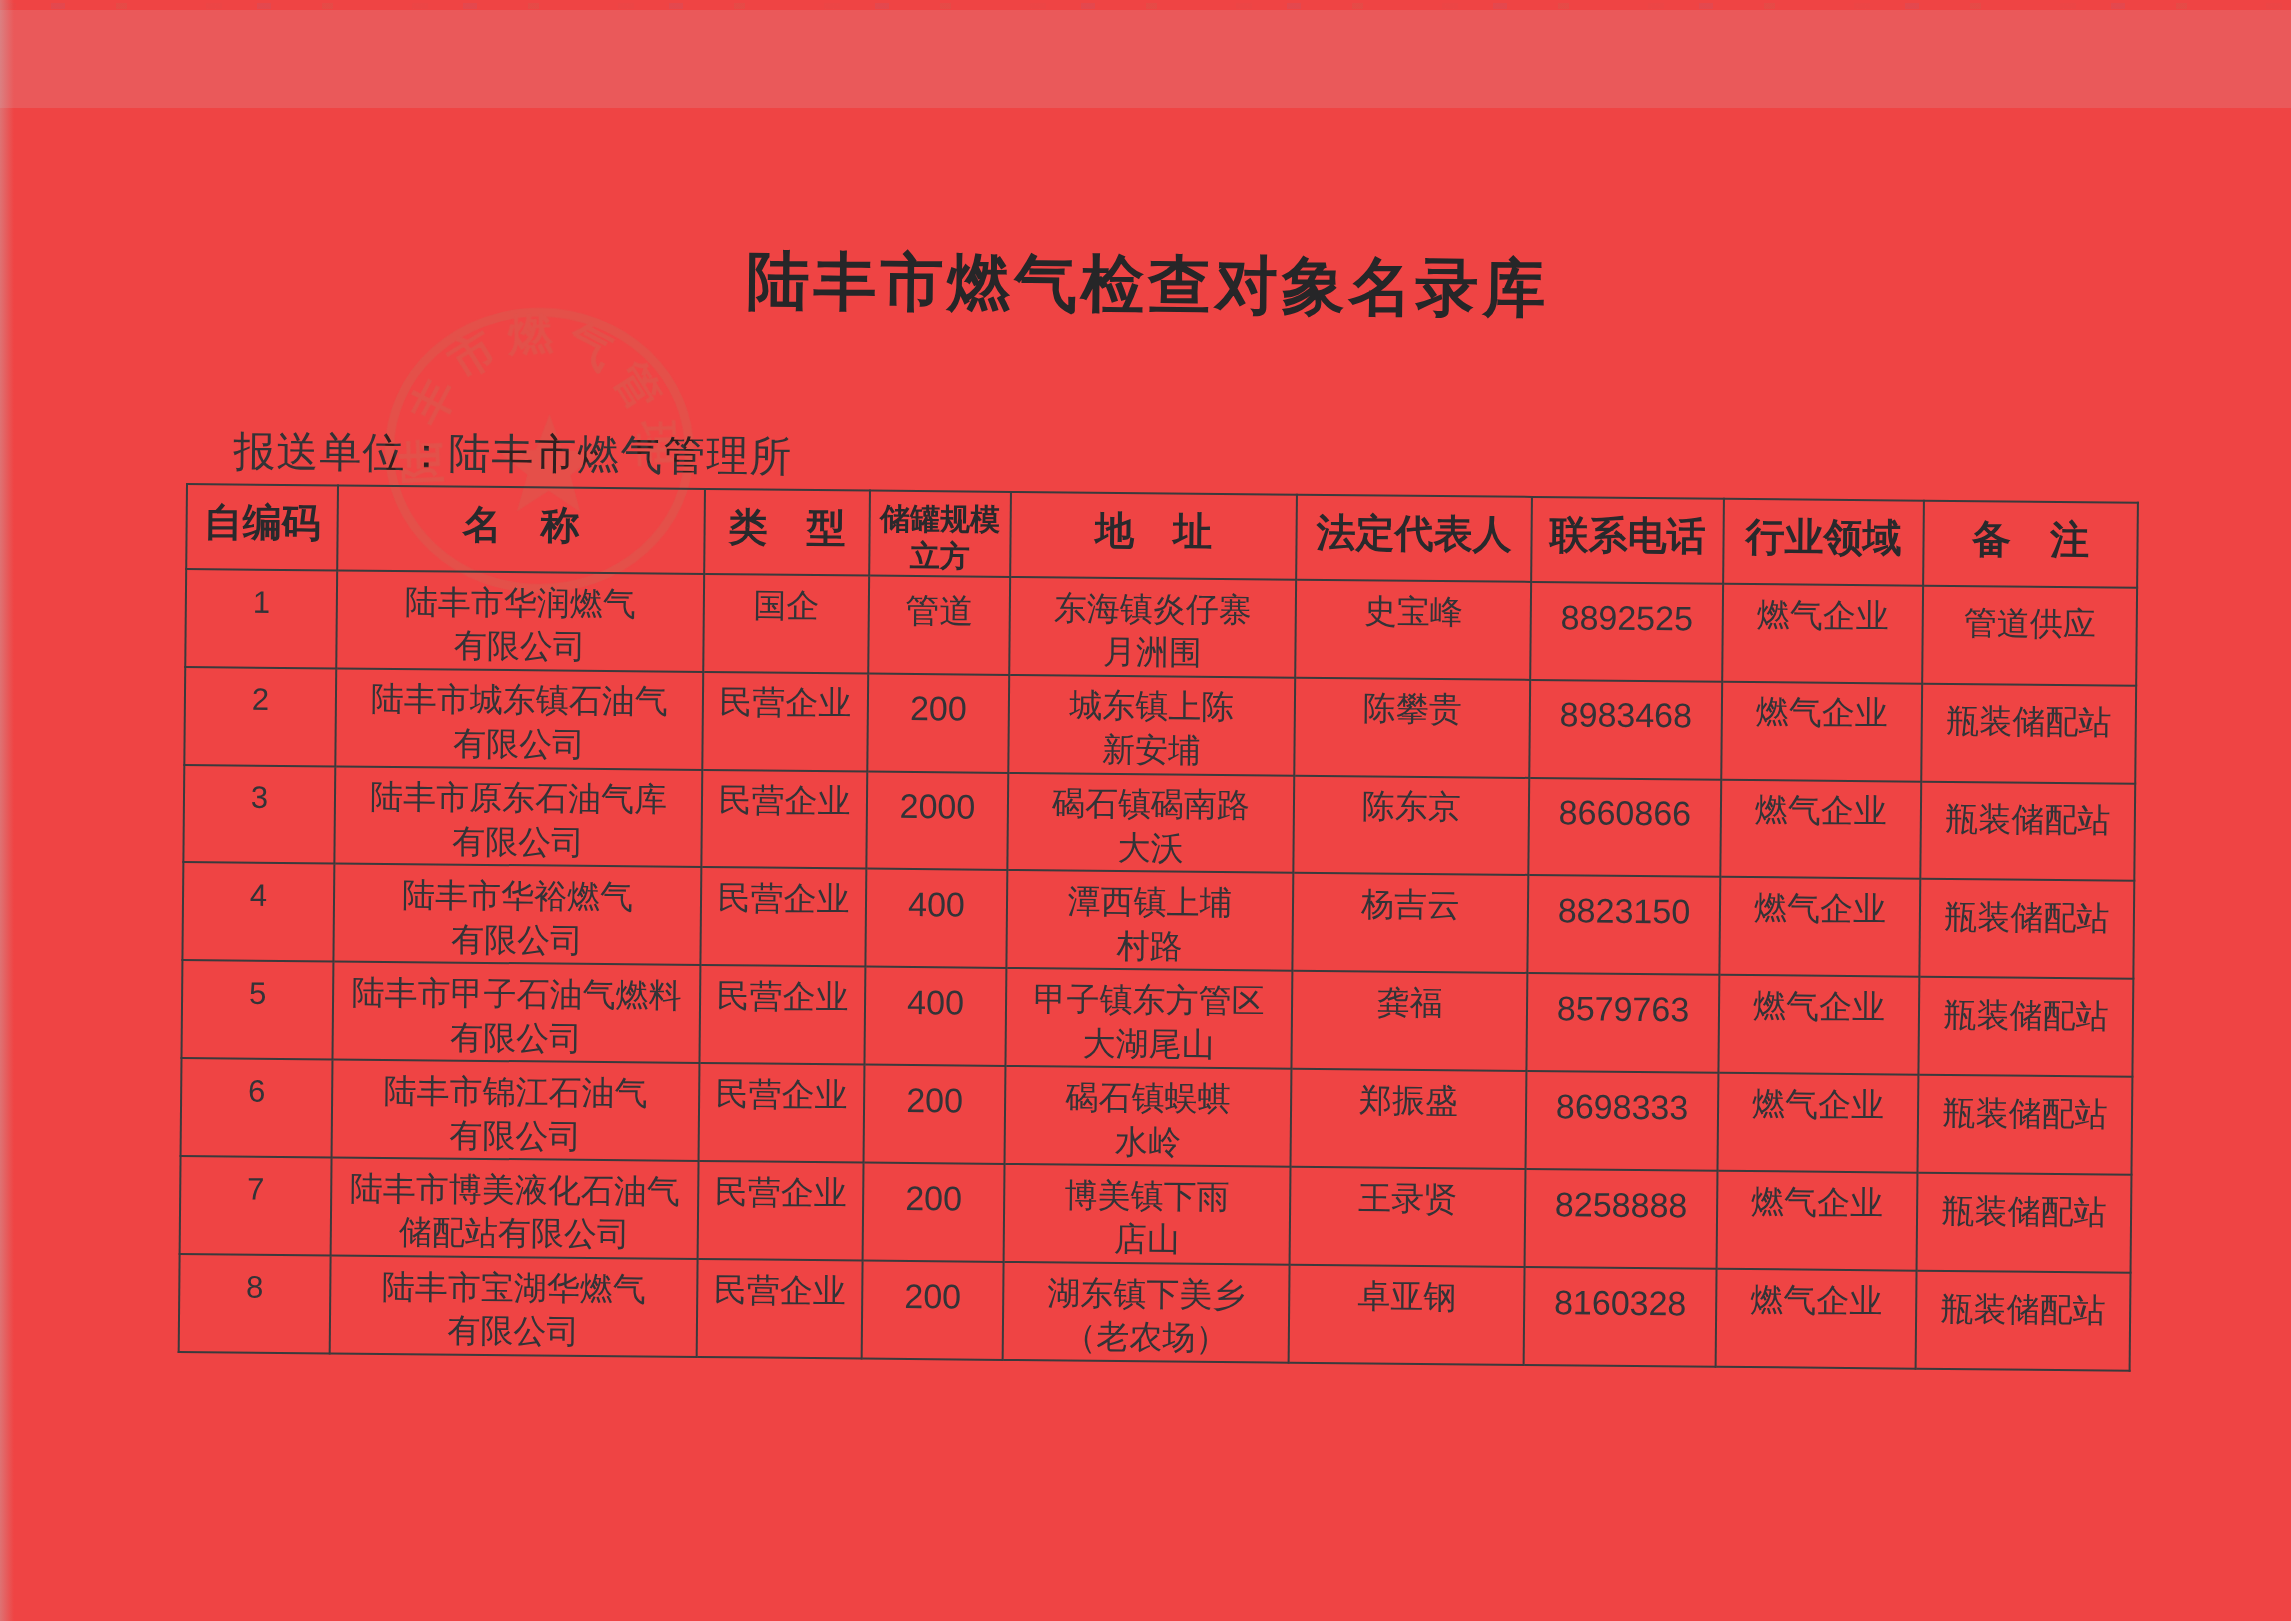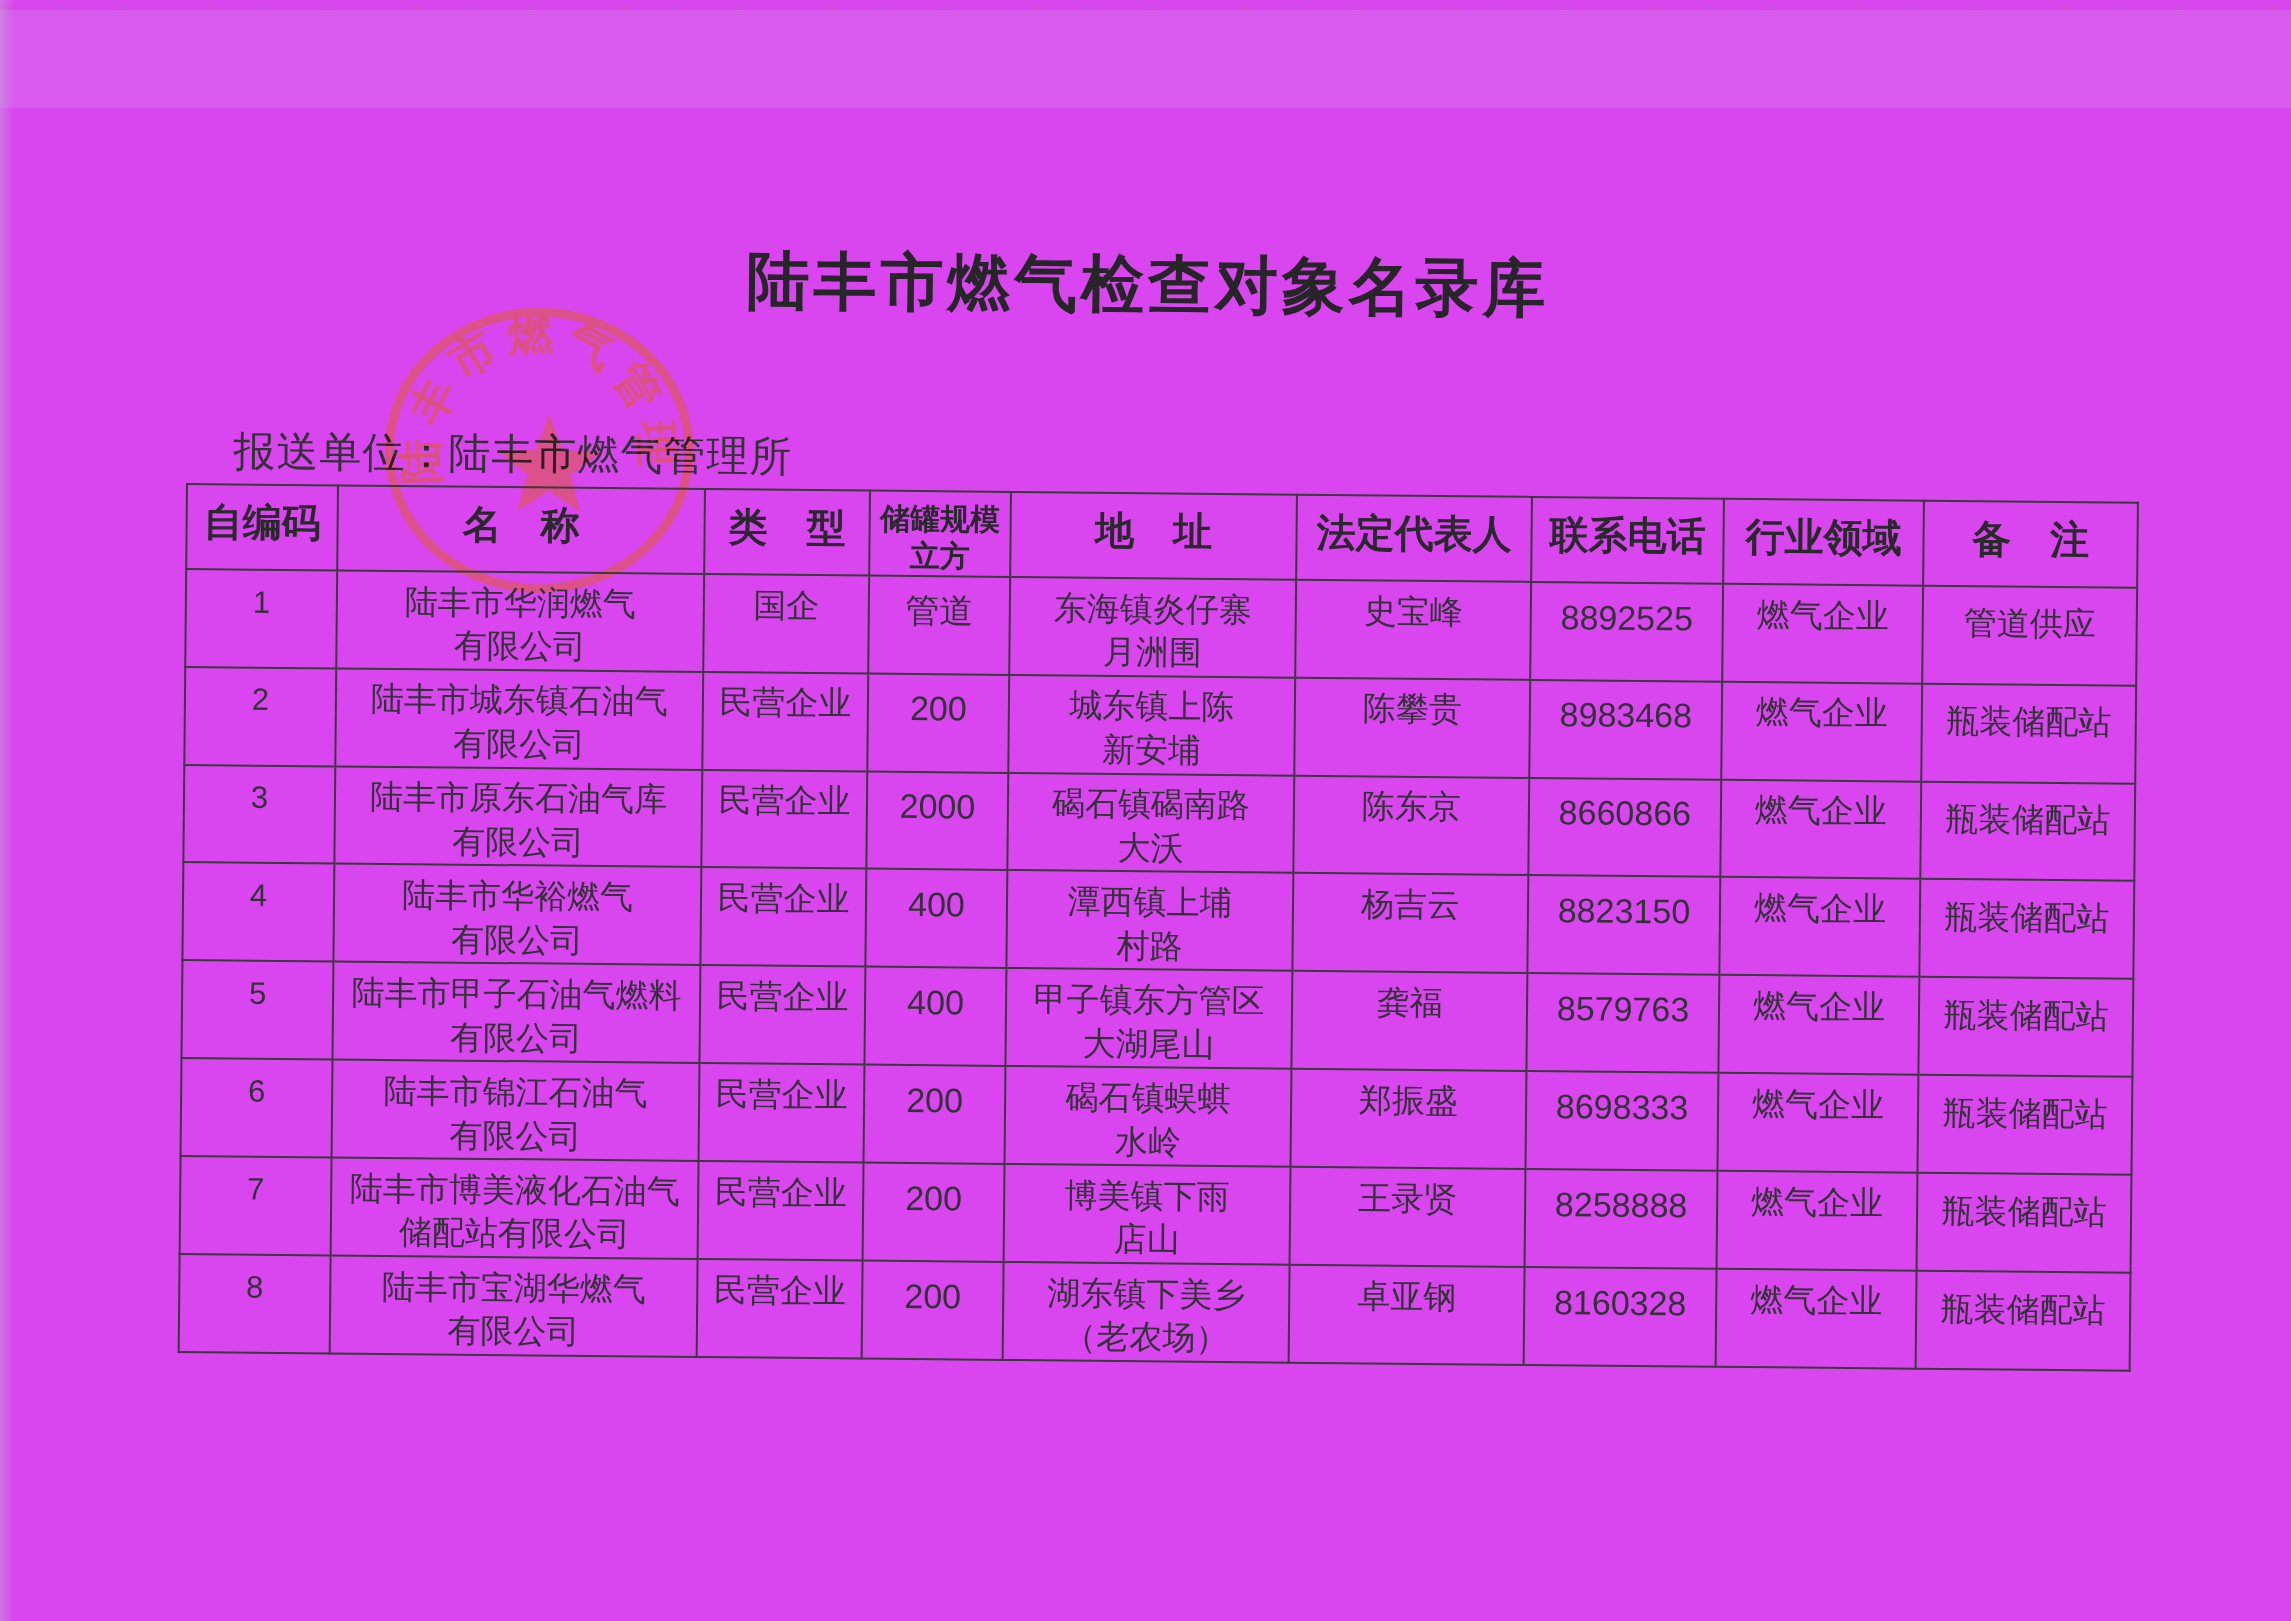--- a/index.html
+++ b/index.html
@@ -1,19 +1,19 @@
 <!DOCTYPE html>
 <html><head>
 <meta charset="utf-8">
 <style>
   html,body{margin:0;padding:0;background:#ffffff;}
   .page{
     position:relative;
     width:2292px;height:1621px;
-    background:#d946ef;
+    background:#ef4444;
     overflow:hidden;
     font-family:"Liberation Serif","DejaVu Serif",serif;
     color:#2b2b2e;
   }
   
   .scan-band{
     position:absolute;left:0;top:9.8px;width:100%;height:98px;
     background:rgba(208,221,224,0.14);
   }
   .noise-strip{

